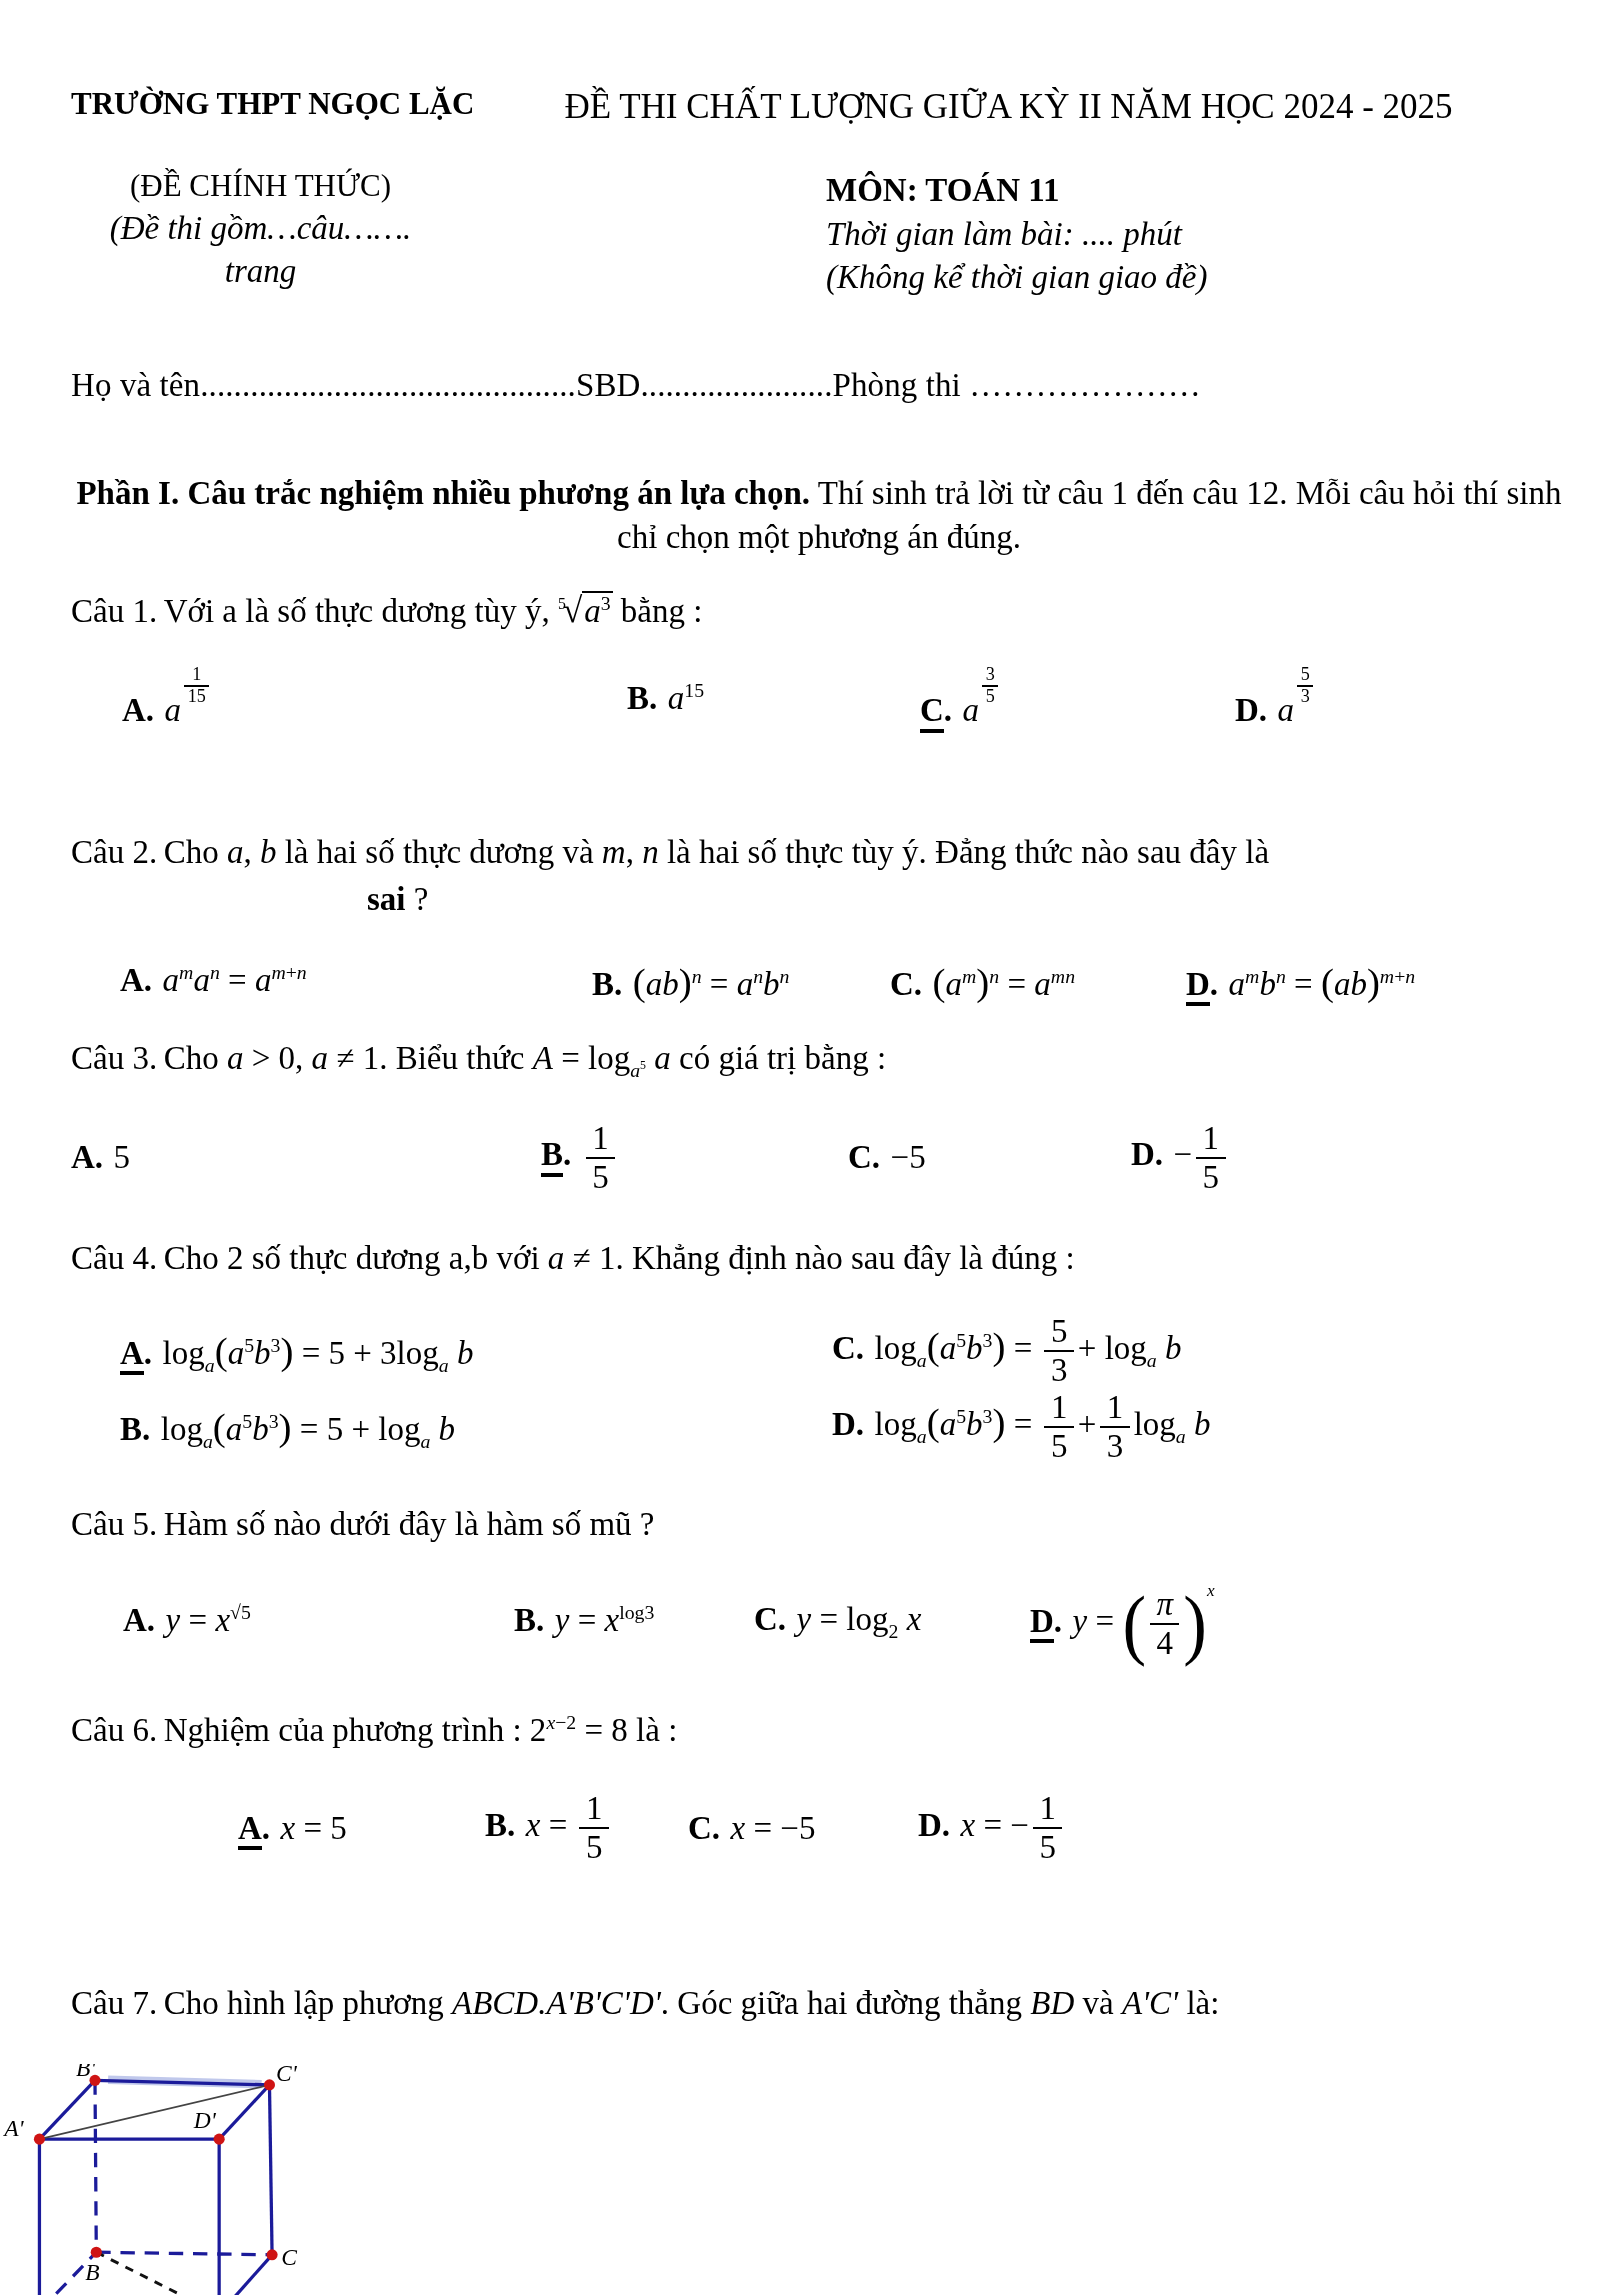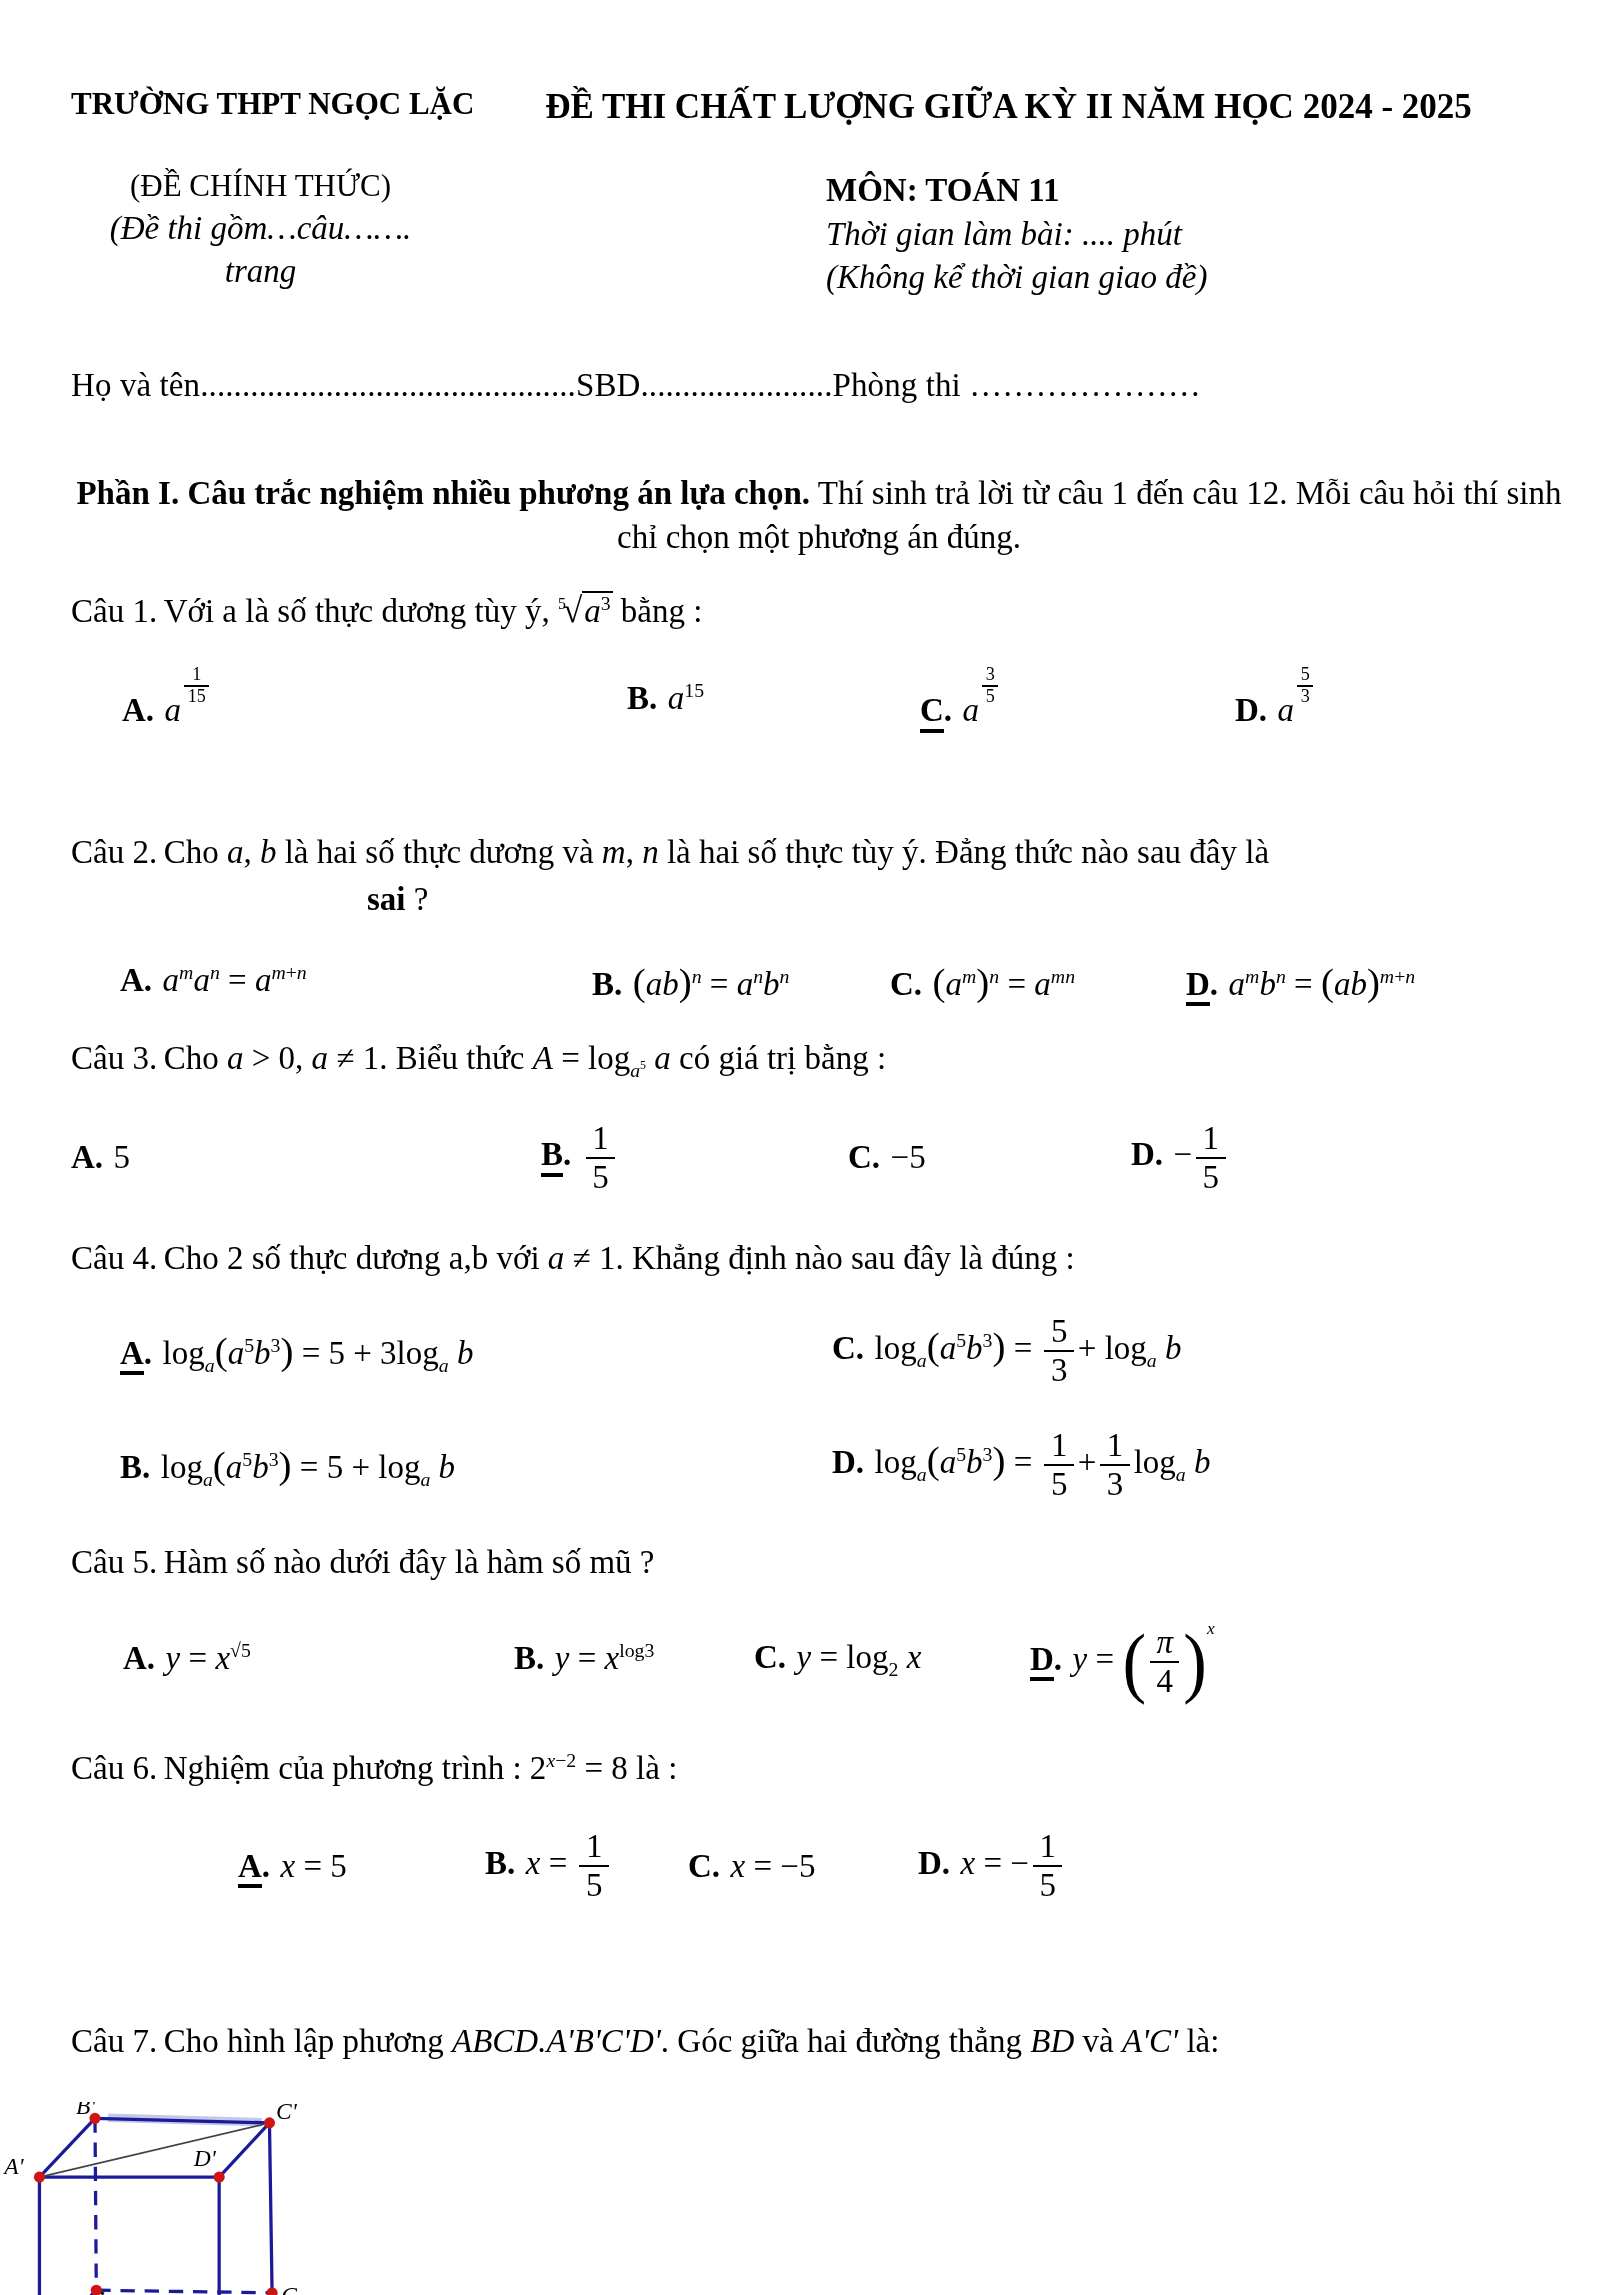--- a/index.html
+++ b/index.html
@@ -7,21 +7,21 @@
   body{width:1623px;font-family:"Liberation Serif","DejaVu Serif",serif;font-size:33px;line-height:1.32}
   .page{width:1623px;height:2295px;padding:84px 56px 0 71px;position:relative;overflow:hidden;background:#fff}
 
   
   .hdr{display:flex}
   .hdr-left{width:379px;flex:none;text-align:center}
   .hdr-right{flex:1;text-align:center}
   .school{font-weight:700;font-size:31px;white-space:nowrap}
   .official{margin-top:41px;font-size:31px}
   .pages{font-style:italic}
-  .title{font-weight:700;font-size:35px;white-space:nowrap}
+  .title{font-weight:400;font-size:35px;white-space:nowrap}
   .hdr-right-inner{width:654px;margin-left:376px;margin-top:39px;text-align:left}
   .subject{font-weight:700}
   .time,.timenote{font-style:italic}
 
   .student{margin-top:64px;letter-spacing:0.1px}
 
   .part{margin-top:65px;text-align:center}
   .part b{font-weight:700}
 
   
@@ -33,21 +33,21 @@
   .ul{border-bottom:4.6px solid #000;padding-bottom:0.7px}
 
   .q1{margin-top:27.5px}
   .q1 .opts{margin-top:31px;margin-bottom:98px;padding-left:51px;grid-template-columns:505px 293px 315px auto}
   .q2 .opts{margin-top:34px;padding-left:49px;grid-template-columns:472px 298px 296px auto}
   .q2-sai{padding-left:296px;margin-top:3.9px}
   .q2-sai b{font-weight:700}
   .q3{margin-top:30px}
   .q3 .opts{margin-top:37px;grid-template-columns:470px 307px 283px auto}
   .q4{margin-top:41px}
-  .q4 .opts{margin-top:33px;padding-left:49px;grid-template-columns:712px auto;row-gap:38px}
+  .q4 .opts{margin-top:33px;padding-left:49px;grid-template-columns:712px auto;}
   .q5{margin-top:38px}
   .q5 .opts{margin-top:33px;padding-left:52px;grid-template-columns:391px 240px 276px auto}
   .q6{margin-top:47px}
   .q6 .opts{margin-top:38px;padding-left:167px;grid-template-columns:247px 203px 230px auto}
   .q7{margin-top:116px}
 
   
   i{font-style:italic}
   sup{font-size:60%}
   sub{font-size:60%}

